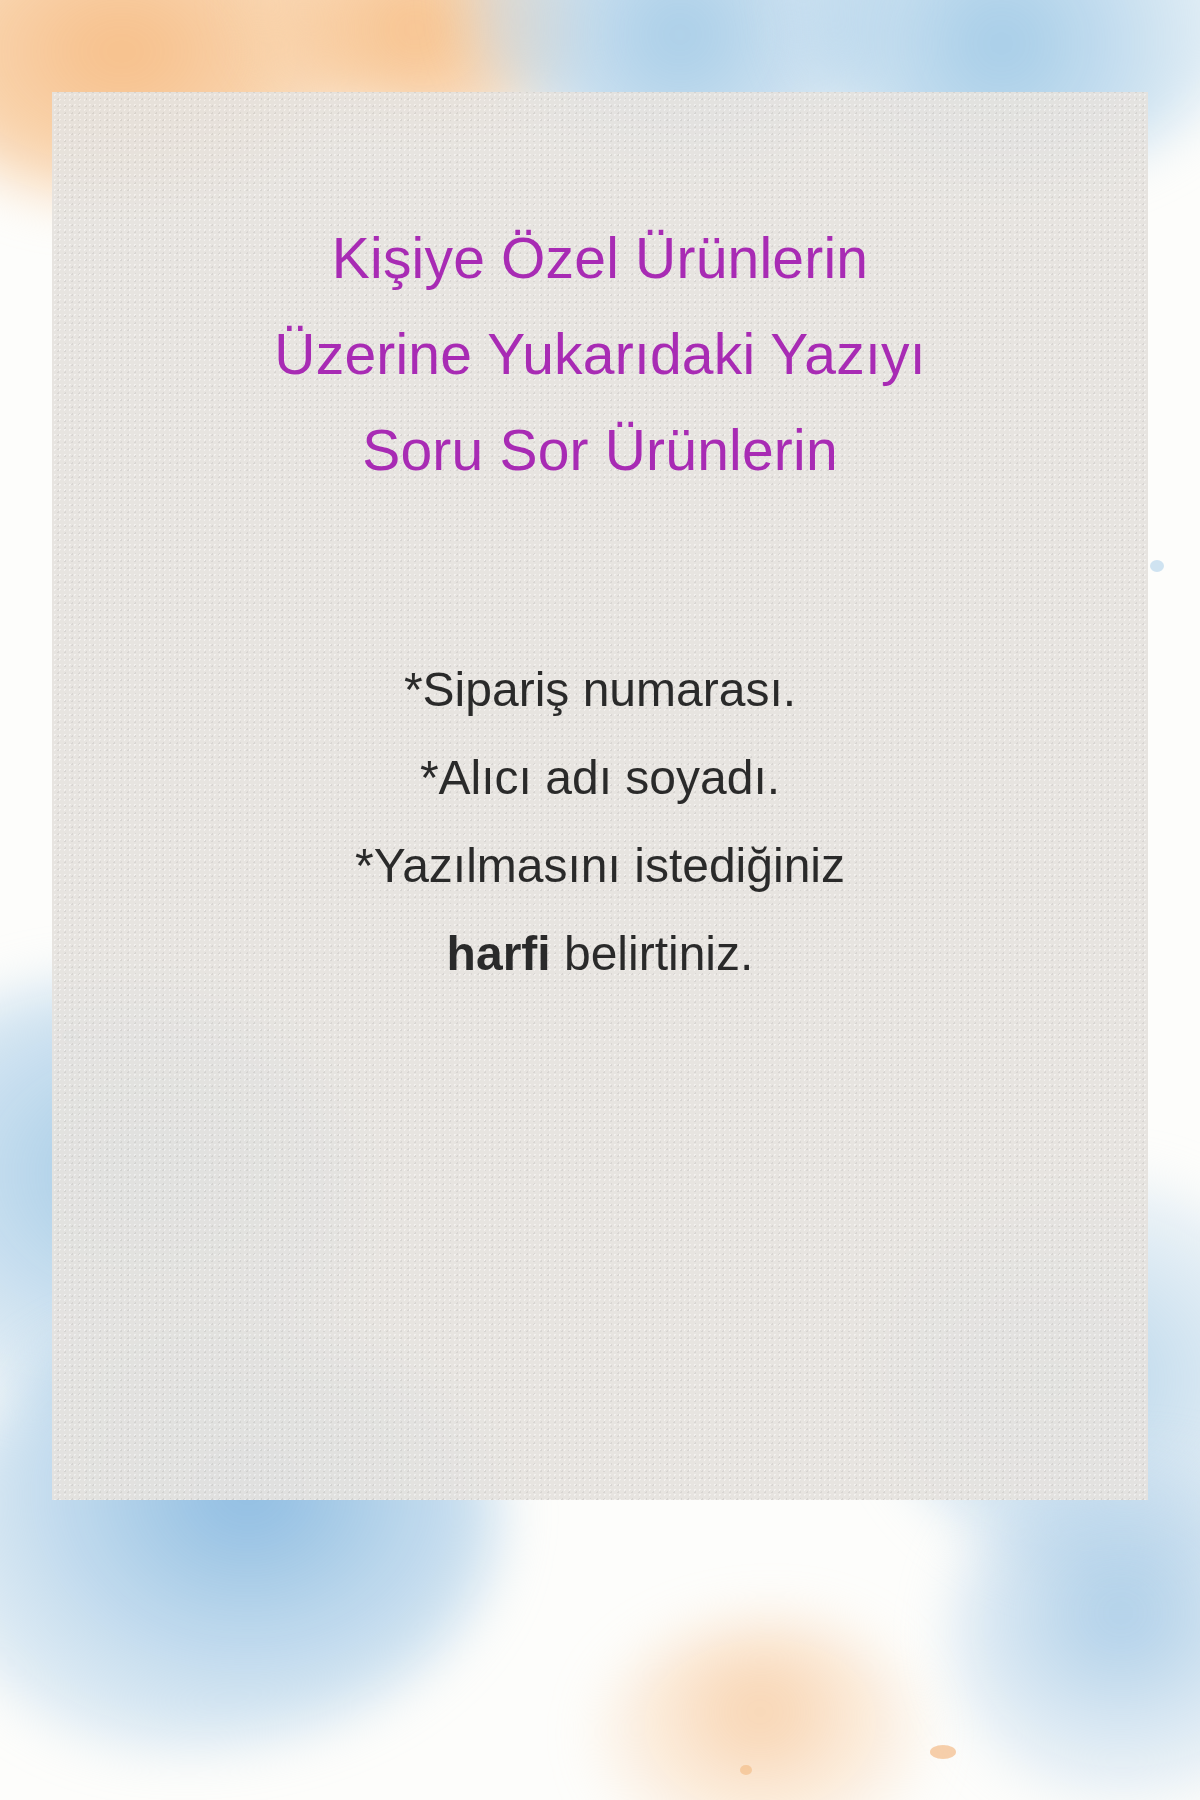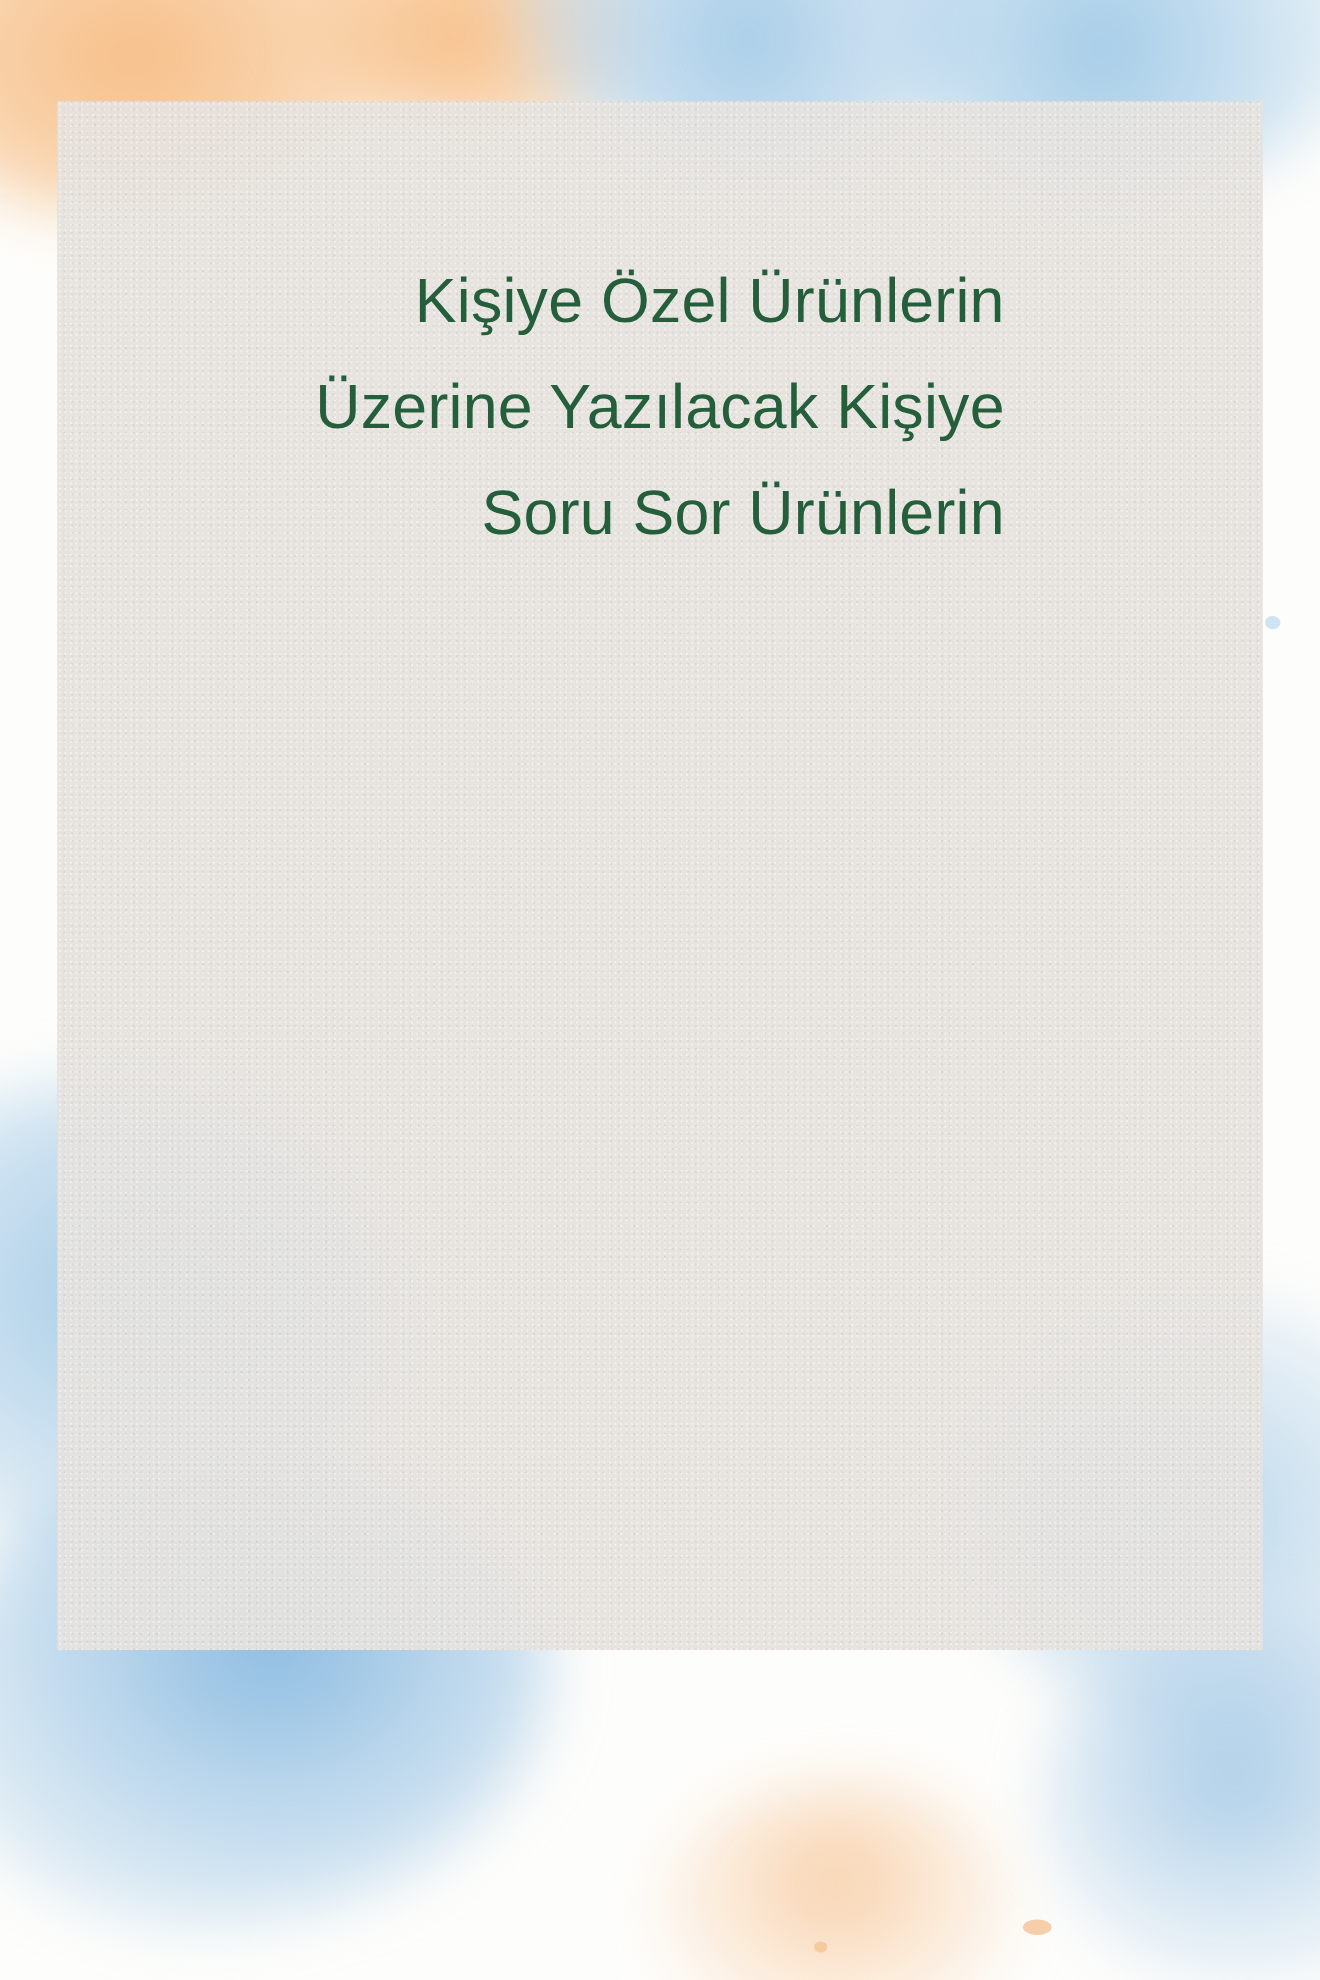--- a/index.html
+++ b/index.html
@@ -114,27 +114,27 @@
     position: absolute;
     inset: 0;
     display: flex;
     flex-direction: column;
     align-items: center;
     padding-top: 118px;
     box-sizing: border-box;
   }
 
   .headline {
-    text-align: right;
-    color: #14532d;
+    text-align: center;
+    color: #a21caf;
     font-size: 57px;
     line-height: 96px;
     font-weight: 400;
     letter-spacing: 0.2px;
-    margin: 16px;
+    margin: 0;
   }
   .headline .line { display: block; }
 
   .detail-block {
     margin-top: 148px;
     text-align: center;
     color: #1b1b1b;
     font-size: 48px;
     line-height: 88px;
     font-weight: 400;
@@ -174,21 +174,29 @@
   <div class="speck" style="left:62px; top:1030px; width:18px; height:12px; background:rgba(140,186,224,0.6);"></div>
   <div class="speck" style="left:1150px; top:560px; width:14px; height:12px; background:rgba(150,195,228,0.45);"></div>
 
   <div class="card">
     <div class="card-texture"></div>
 
     <div class="content">
 
       <h1 class="headline">
         <span class="line">Kişiye Özel Ürünlerin</span>
-        <span class="line">Üzerine Yazılacak Kişiye</span>
+        <span class="line">Üzerine Yukarıdaki Yazıyı</span>
         <span class="line">Soru Sor Ürünlerin</span>
       </h1>
 
+      <div class="detail-block">
+        <span class="line">*Sipariş numarası.</span>
+        <span class="line">*Alıcı adı soyadı.</span>
+        <span class="line">*Yazılmasını istediğiniz</span>
+        <span class="line">
+          <span class="bold-word">harfi</span><span> belirtiniz.</span>
+        </span>
+      </div>
 
 
     </div>
   </div>
 </div>
 
 </body></html>

